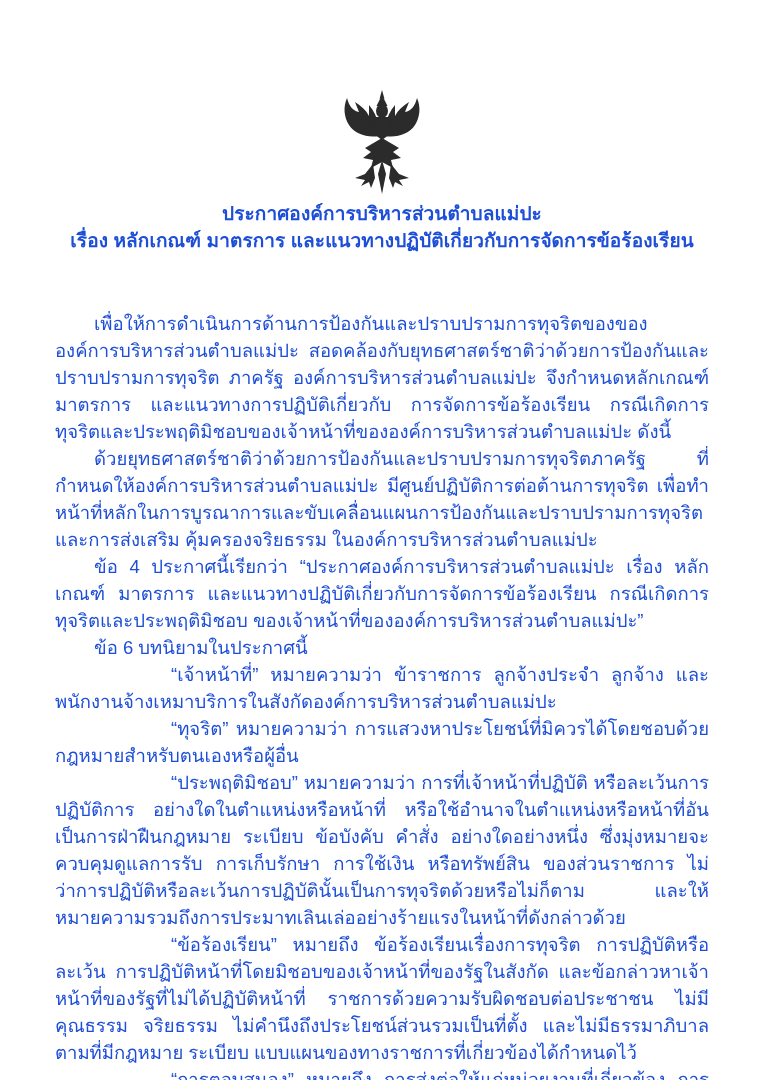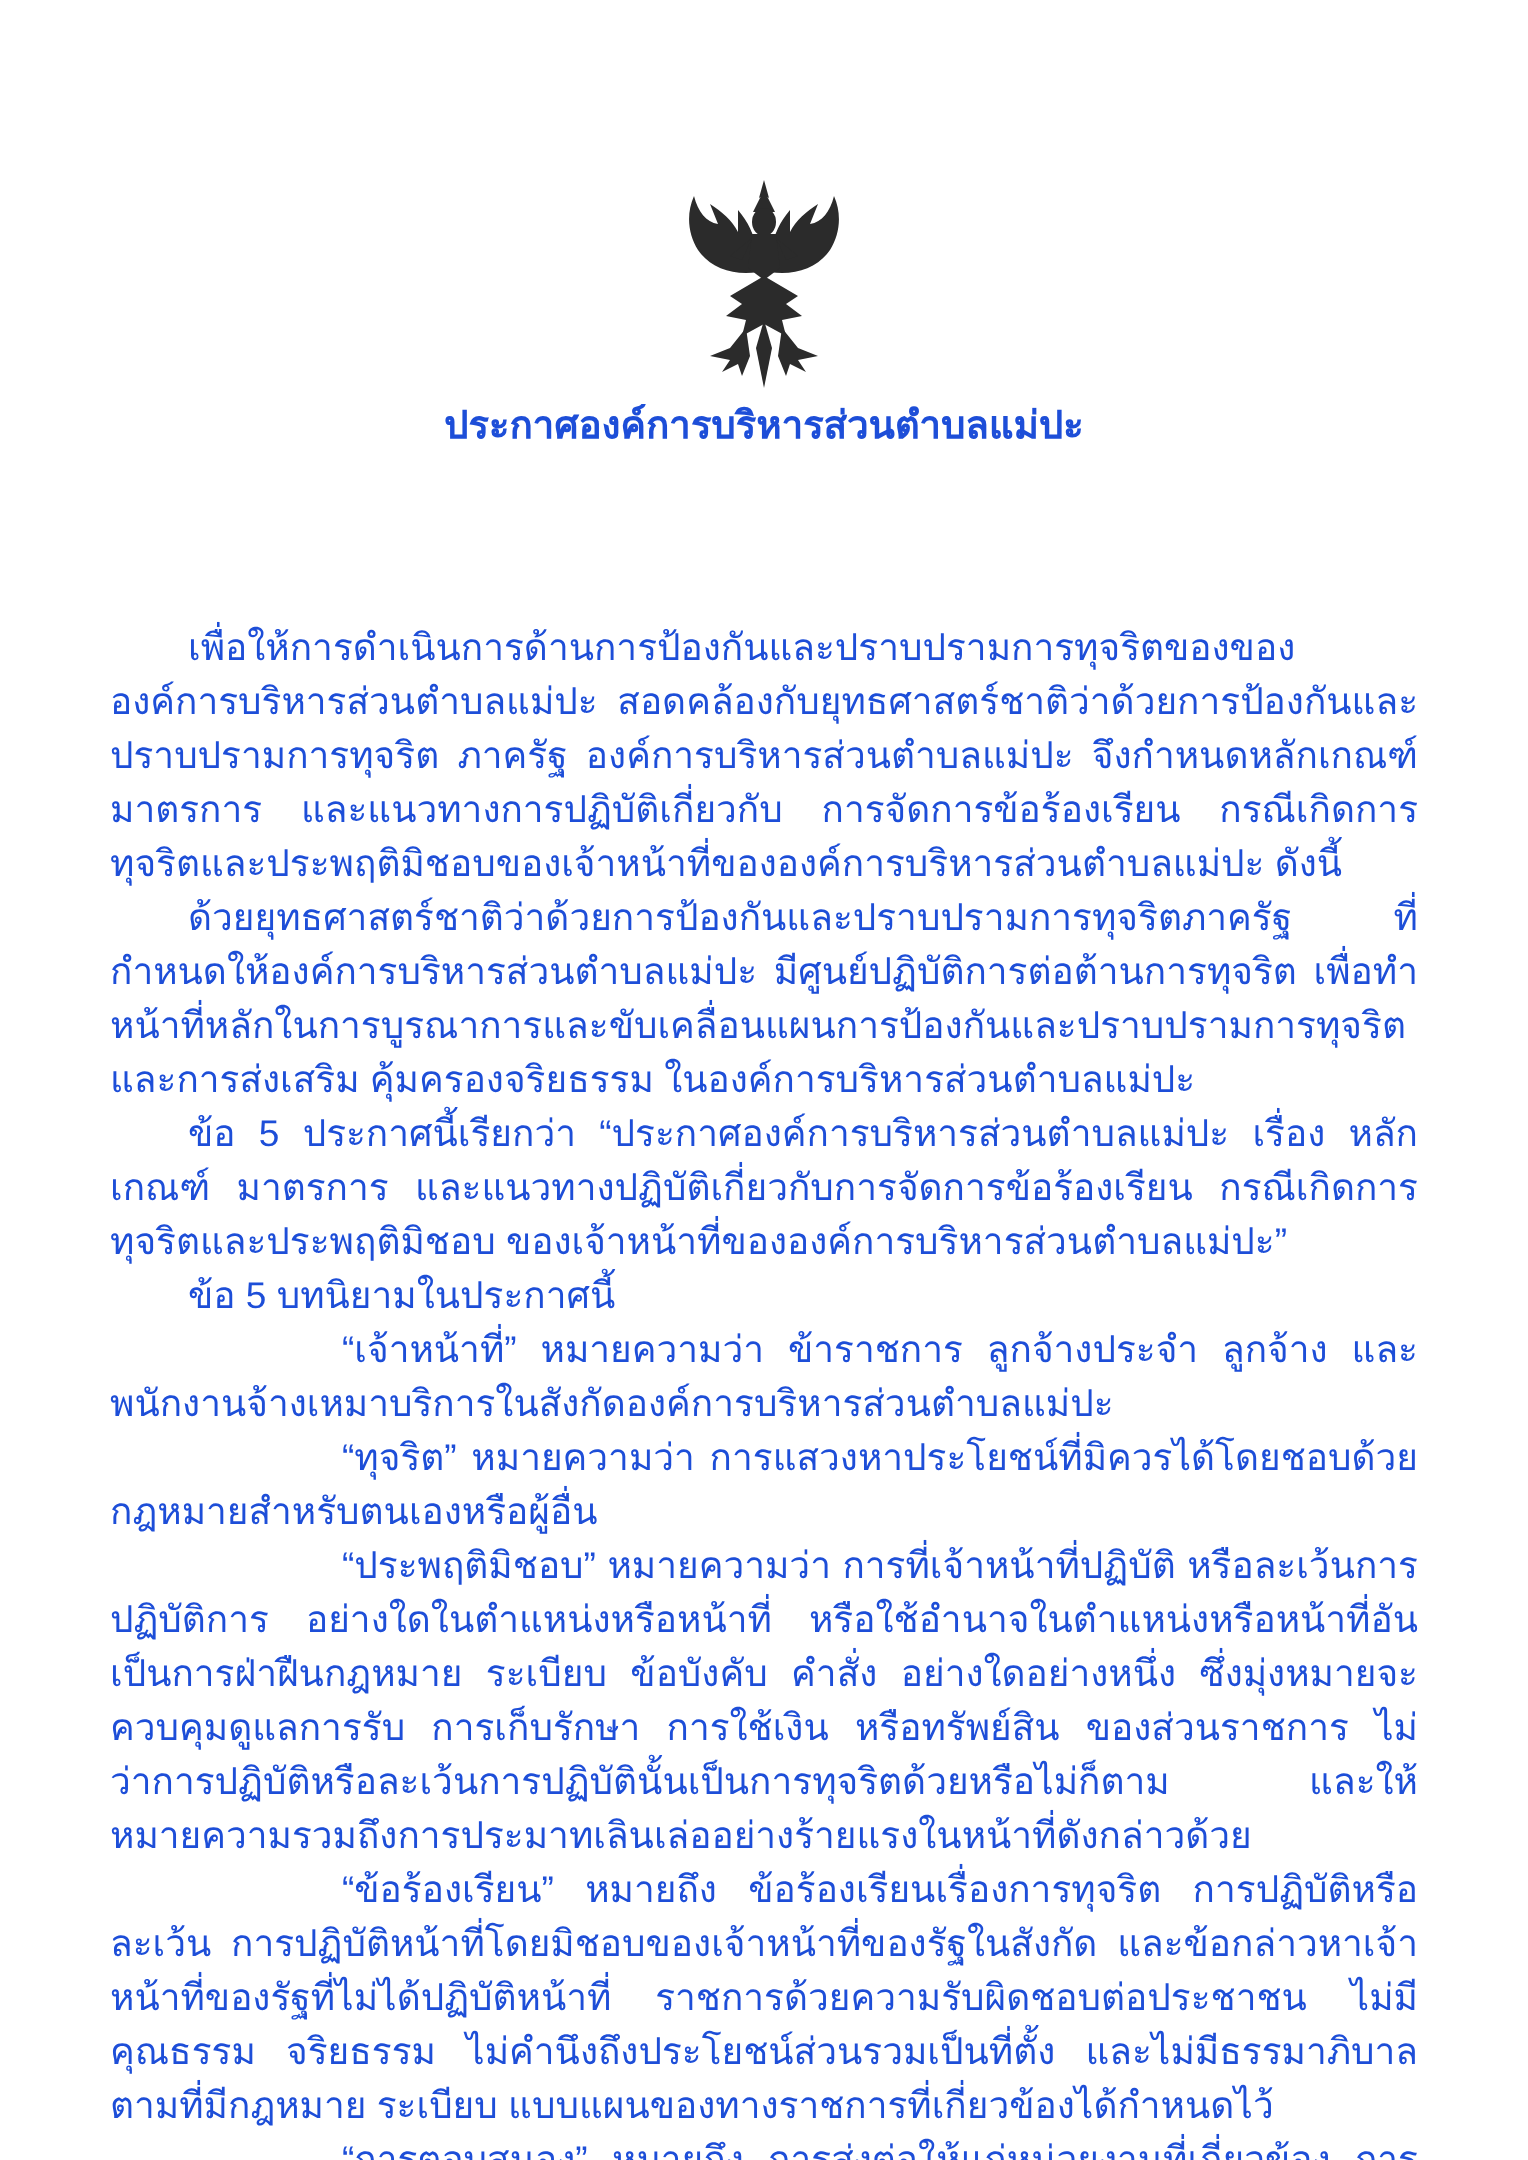--- a/index.html
+++ b/index.html
@@ -75,27 +75,28 @@
 
         <path d="M38 74 L30 84 L20 88 L30 90 L26 96 L34 92 L36 98 L40 88 Z"></path>
 
         <path d="M56 74 L64 84 L74 88 L64 90 L68 96 L60 92 L58 98 L54 88 Z"></path>
       </g>
     </svg>
   </div>
 
   <div class="title-block">
     <div>ประกาศองค์การบริหารส่วนตำบลแม่ปะ</div>
+    <div>เรื่อง หลักเกณฑ์ มาตรการ และแนวทางปฏิบัติเกี่ยวกับการจัดการข้อร้องเรียน</div>
   </div>
 
   <div class="doc-body">
     <p class="para ind-a">เพื่อให้การดำเนินการด้านการป้องกันและปราบปรามการทุจริตของขององค์การบริหารส่วนตำบลแม่ปะ สอดคล้องกับยุทธศาสตร์ชาติว่าด้วยการป้องกันและปราบปรามการทุจริต ภาครัฐ องค์การบริหารส่วนตำบลแม่ปะ จึงกำหนดหลักเกณฑ์ มาตรการ และแนวทางการปฏิบัติเกี่ยวกับ การจัดการข้อร้องเรียน กรณีเกิดการทุจริตและประพฤติมิชอบของเจ้าหน้าที่ขององค์การบริหารส่วนตำบลแม่ปะ ดังนี้</p>
     <p class="para ind-a">ด้วยยุทธศาสตร์ชาติว่าด้วยการป้องกันและปราบปรามการทุจริตภาครัฐ ที่กำหนดให้องค์การบริหารส่วนตำบลแม่ปะ มีศูนย์ปฏิบัติการต่อต้านการทุจริต เพื่อทำหน้าที่หลักในการบูรณาการและขับเคลื่อนแผนการป้องกันและปราบปรามการทุจริตและการส่งเสริม คุ้มครองจริยธรรม ในองค์การบริหารส่วนตำบลแม่ปะ</p>
-    <p class="para ind-a">ข้อ 5 ประกาศนี้เรียกว่า “ประกาศองค์การบริหารส่วนตำบลแม่ปะ เรื่อง หลักเกณฑ์ มาตรการ และแนวทางปฏิบัติเกี่ยวกับการจัดการข้อร้องเรียน กรณีเกิดการทุจริตและประพฤติมิชอบ ของเจ้าหน้าที่ขององค์การบริหารส่วนตำบลแม่ปะ”</p>
-    <p class="para ind-a">ข้อ 5 บทนิยามในประกาศนี้</p>
+    <p class="para ind-a">ข้อ 4 ประกาศนี้เรียกว่า “ประกาศองค์การบริหารส่วนตำบลแม่ปะ เรื่อง หลักเกณฑ์ มาตรการ และแนวทางปฏิบัติเกี่ยวกับการจัดการข้อร้องเรียน กรณีเกิดการทุจริตและประพฤติมิชอบ ของเจ้าหน้าที่ขององค์การบริหารส่วนตำบลแม่ปะ”</p>
+    <p class="para ind-a">ข้อ 6 บทนิยามในประกาศนี้</p>
     <p class="para ind-b">“เจ้าหน้าที่” หมายความว่า ข้าราชการ ลูกจ้างประจำ ลูกจ้าง และพนักงานจ้างเหมาบริการในสังกัดองค์การบริหารส่วนตำบลแม่ปะ</p>
     <p class="para ind-b">“ทุจริต” หมายความว่า การแสวงหาประโยชน์ที่มิควรได้โดยชอบด้วยกฎหมายสำหรับตนเองหรือผู้อื่น</p>
     <p class="para ind-b">“ประพฤติมิชอบ” หมายความว่า การที่เจ้าหน้าที่ปฏิบัติ หรือละเว้นการปฏิบัติการ อย่างใดในตำแหน่งหรือหน้าที่ หรือใช้อำนาจในตำแหน่งหรือหน้าที่อันเป็นการฝ่าฝืนกฎหมาย ระเบียบ ข้อบังคับ คำสั่ง อย่างใดอย่างหนึ่ง ซึ่งมุ่งหมายจะควบคุมดูแลการรับ การเก็บรักษา การใช้เงิน หรือทรัพย์สิน ของส่วนราชการ ไม่ว่าการปฏิบัติหรือละเว้นการปฏิบัตินั้นเป็นการทุจริตด้วยหรือไม่ก็ตาม และให้ หมายความรวมถึงการประมาทเลินเล่ออย่างร้ายแรงในหน้าที่ดังกล่าวด้วย</p>
     <p class="para ind-b">“ข้อร้องเรียน” หมายถึง ข้อร้องเรียนเรื่องการทุจริต การปฏิบัติหรือละเว้น การปฏิบัติหน้าที่โดยมิชอบของเจ้าหน้าที่ของรัฐในสังกัด และข้อกล่าวหาเจ้าหน้าที่ของรัฐที่ไม่ได้ปฏิบัติหน้าที่ ราชการด้วยความรับผิดชอบต่อประชาชน ไม่มีคุณธรรม จริยธรรม ไม่คำนึงถึงประโยชน์ส่วนรวมเป็นที่ตั้ง และไม่มีธรรมาภิบาลตามที่มีกฎหมาย ระเบียบ แบบแผนของทางราชการที่เกี่ยวข้องได้กำหนดไว้</p>
     <p class="para ind-b">“การตอบสนอง” หมายถึง การส่งต่อให้แก่หน่วยงานที่เกี่ยวข้อง การตรวจสอบและ นำเรื่องร้องเรียนเข้าสู่กระบวนการสอบสวนข้อเท็จจริง แจ้งตักเตือน ดำเนินคดี หรืออื่น ๆ ตามระเบียบ ข้อ</p>
   </div>
 
 </div>
 
 </body></html>

